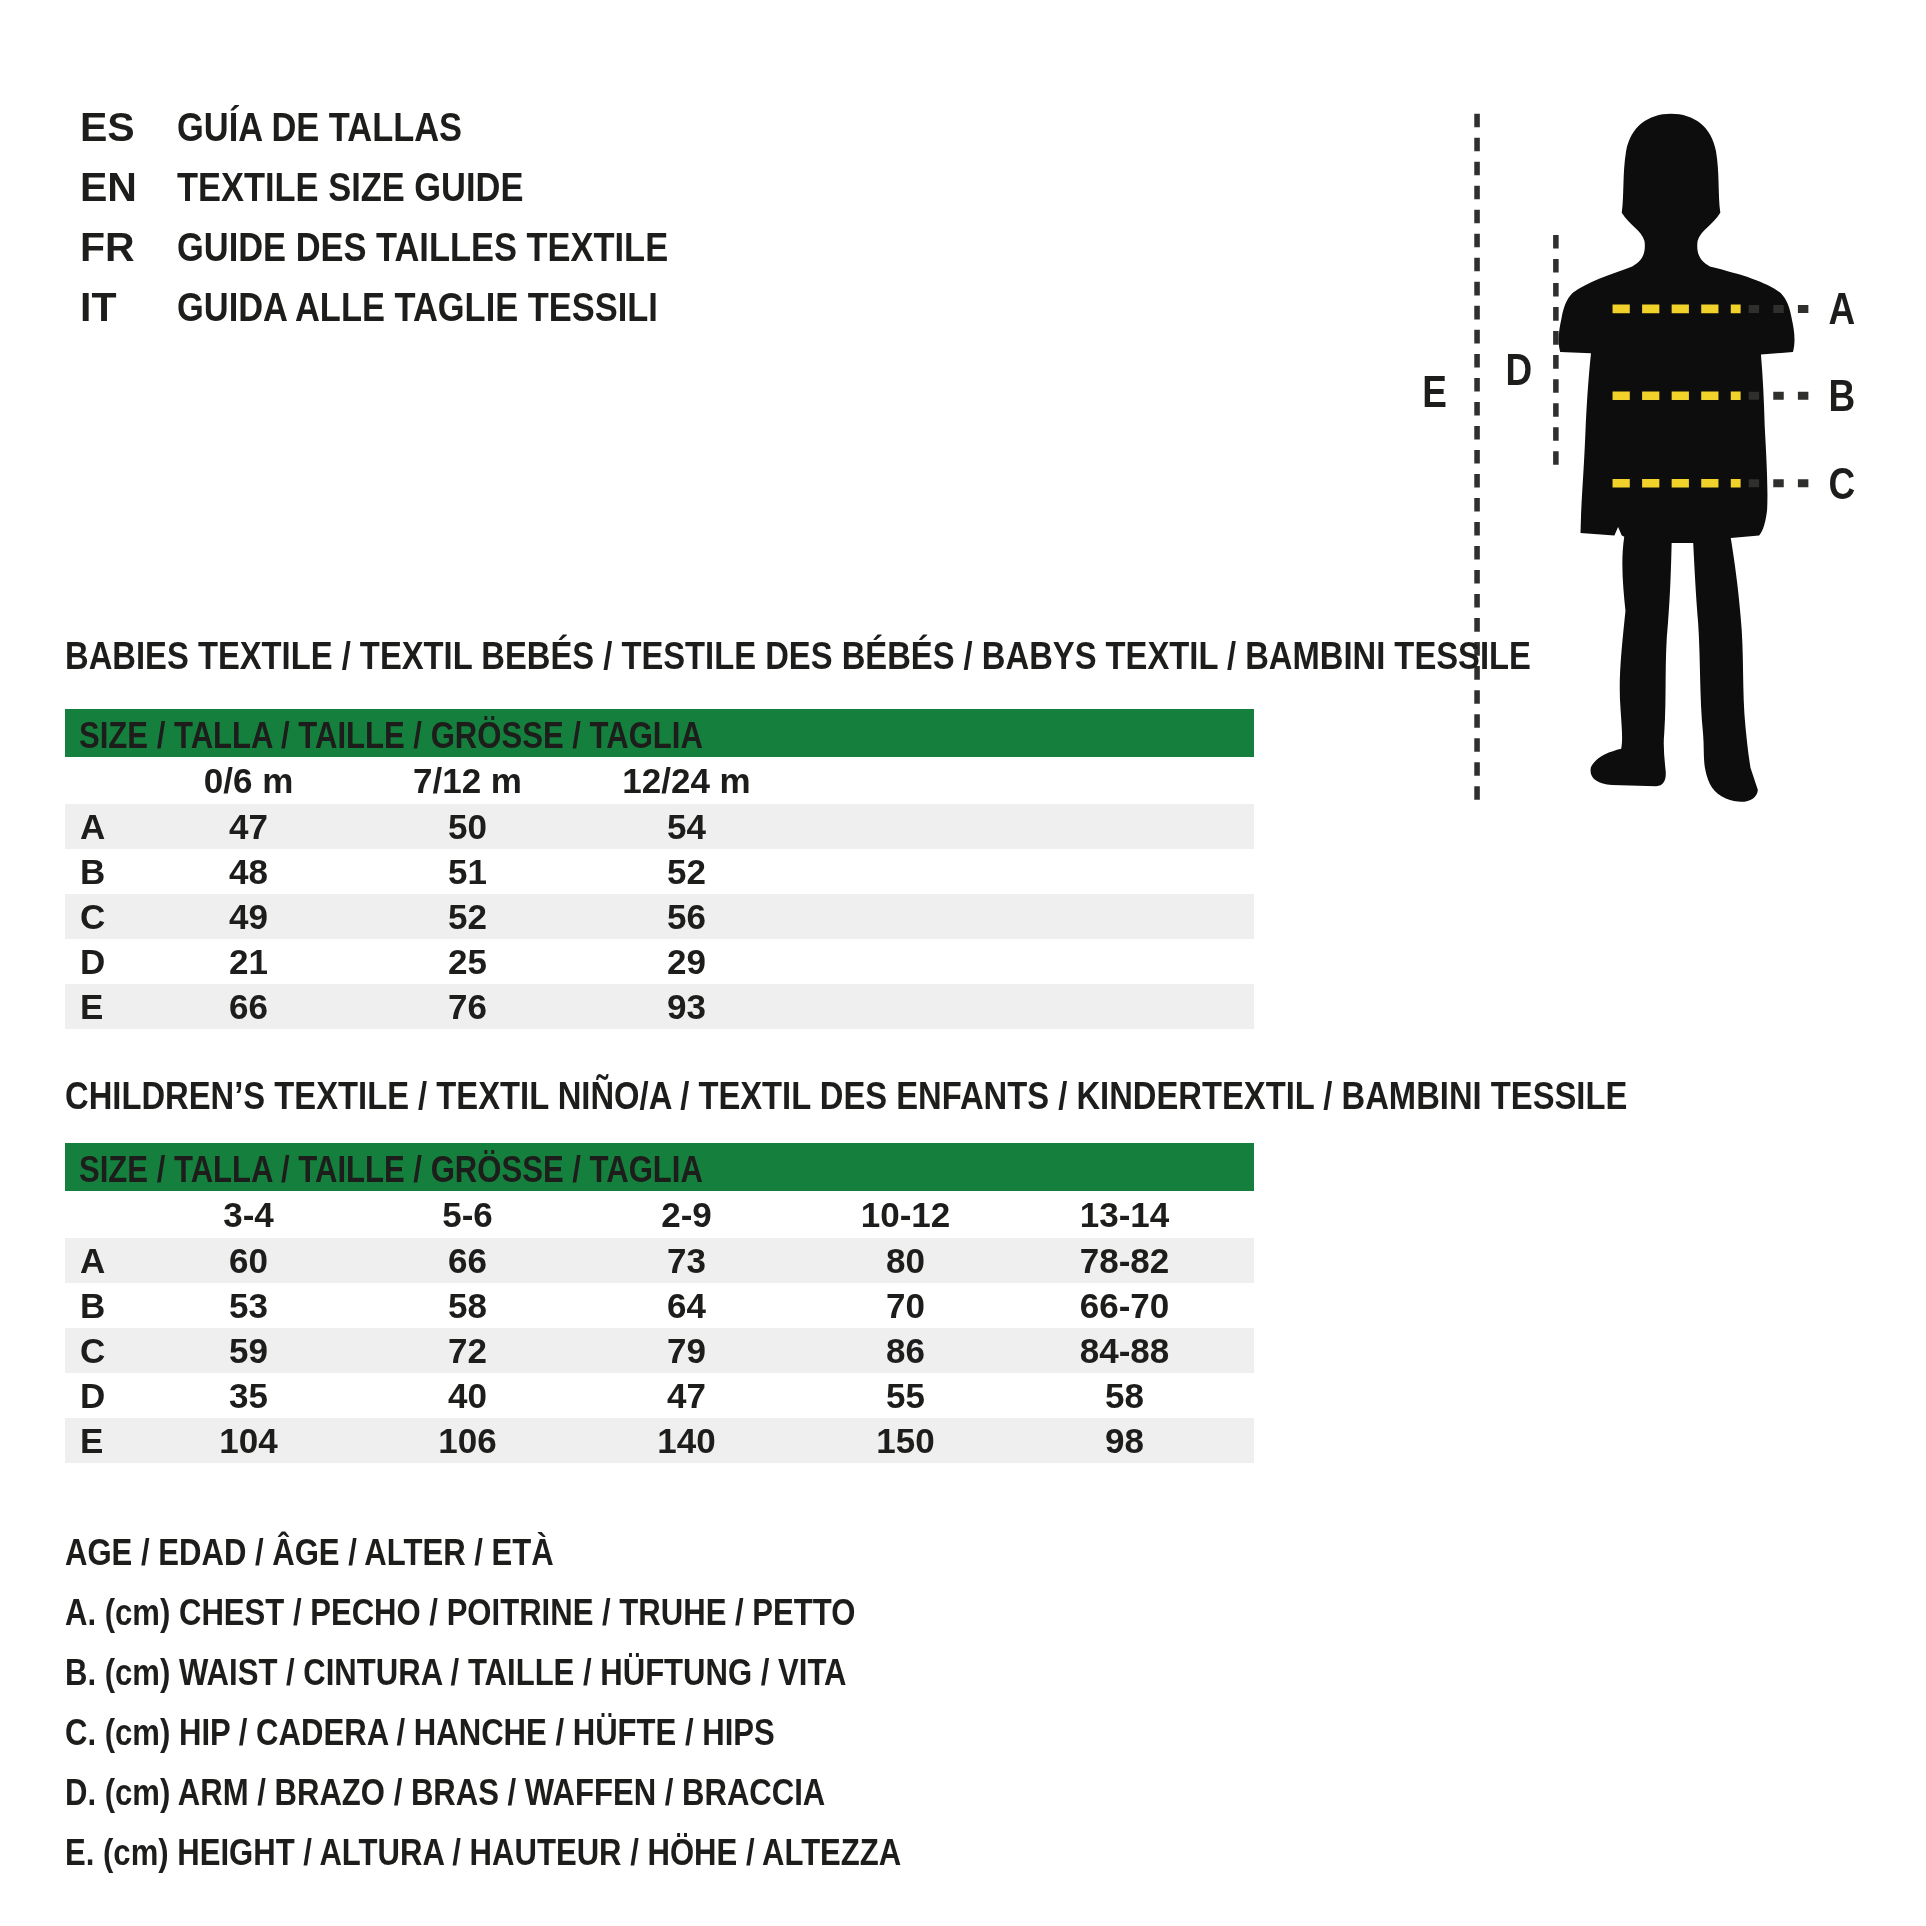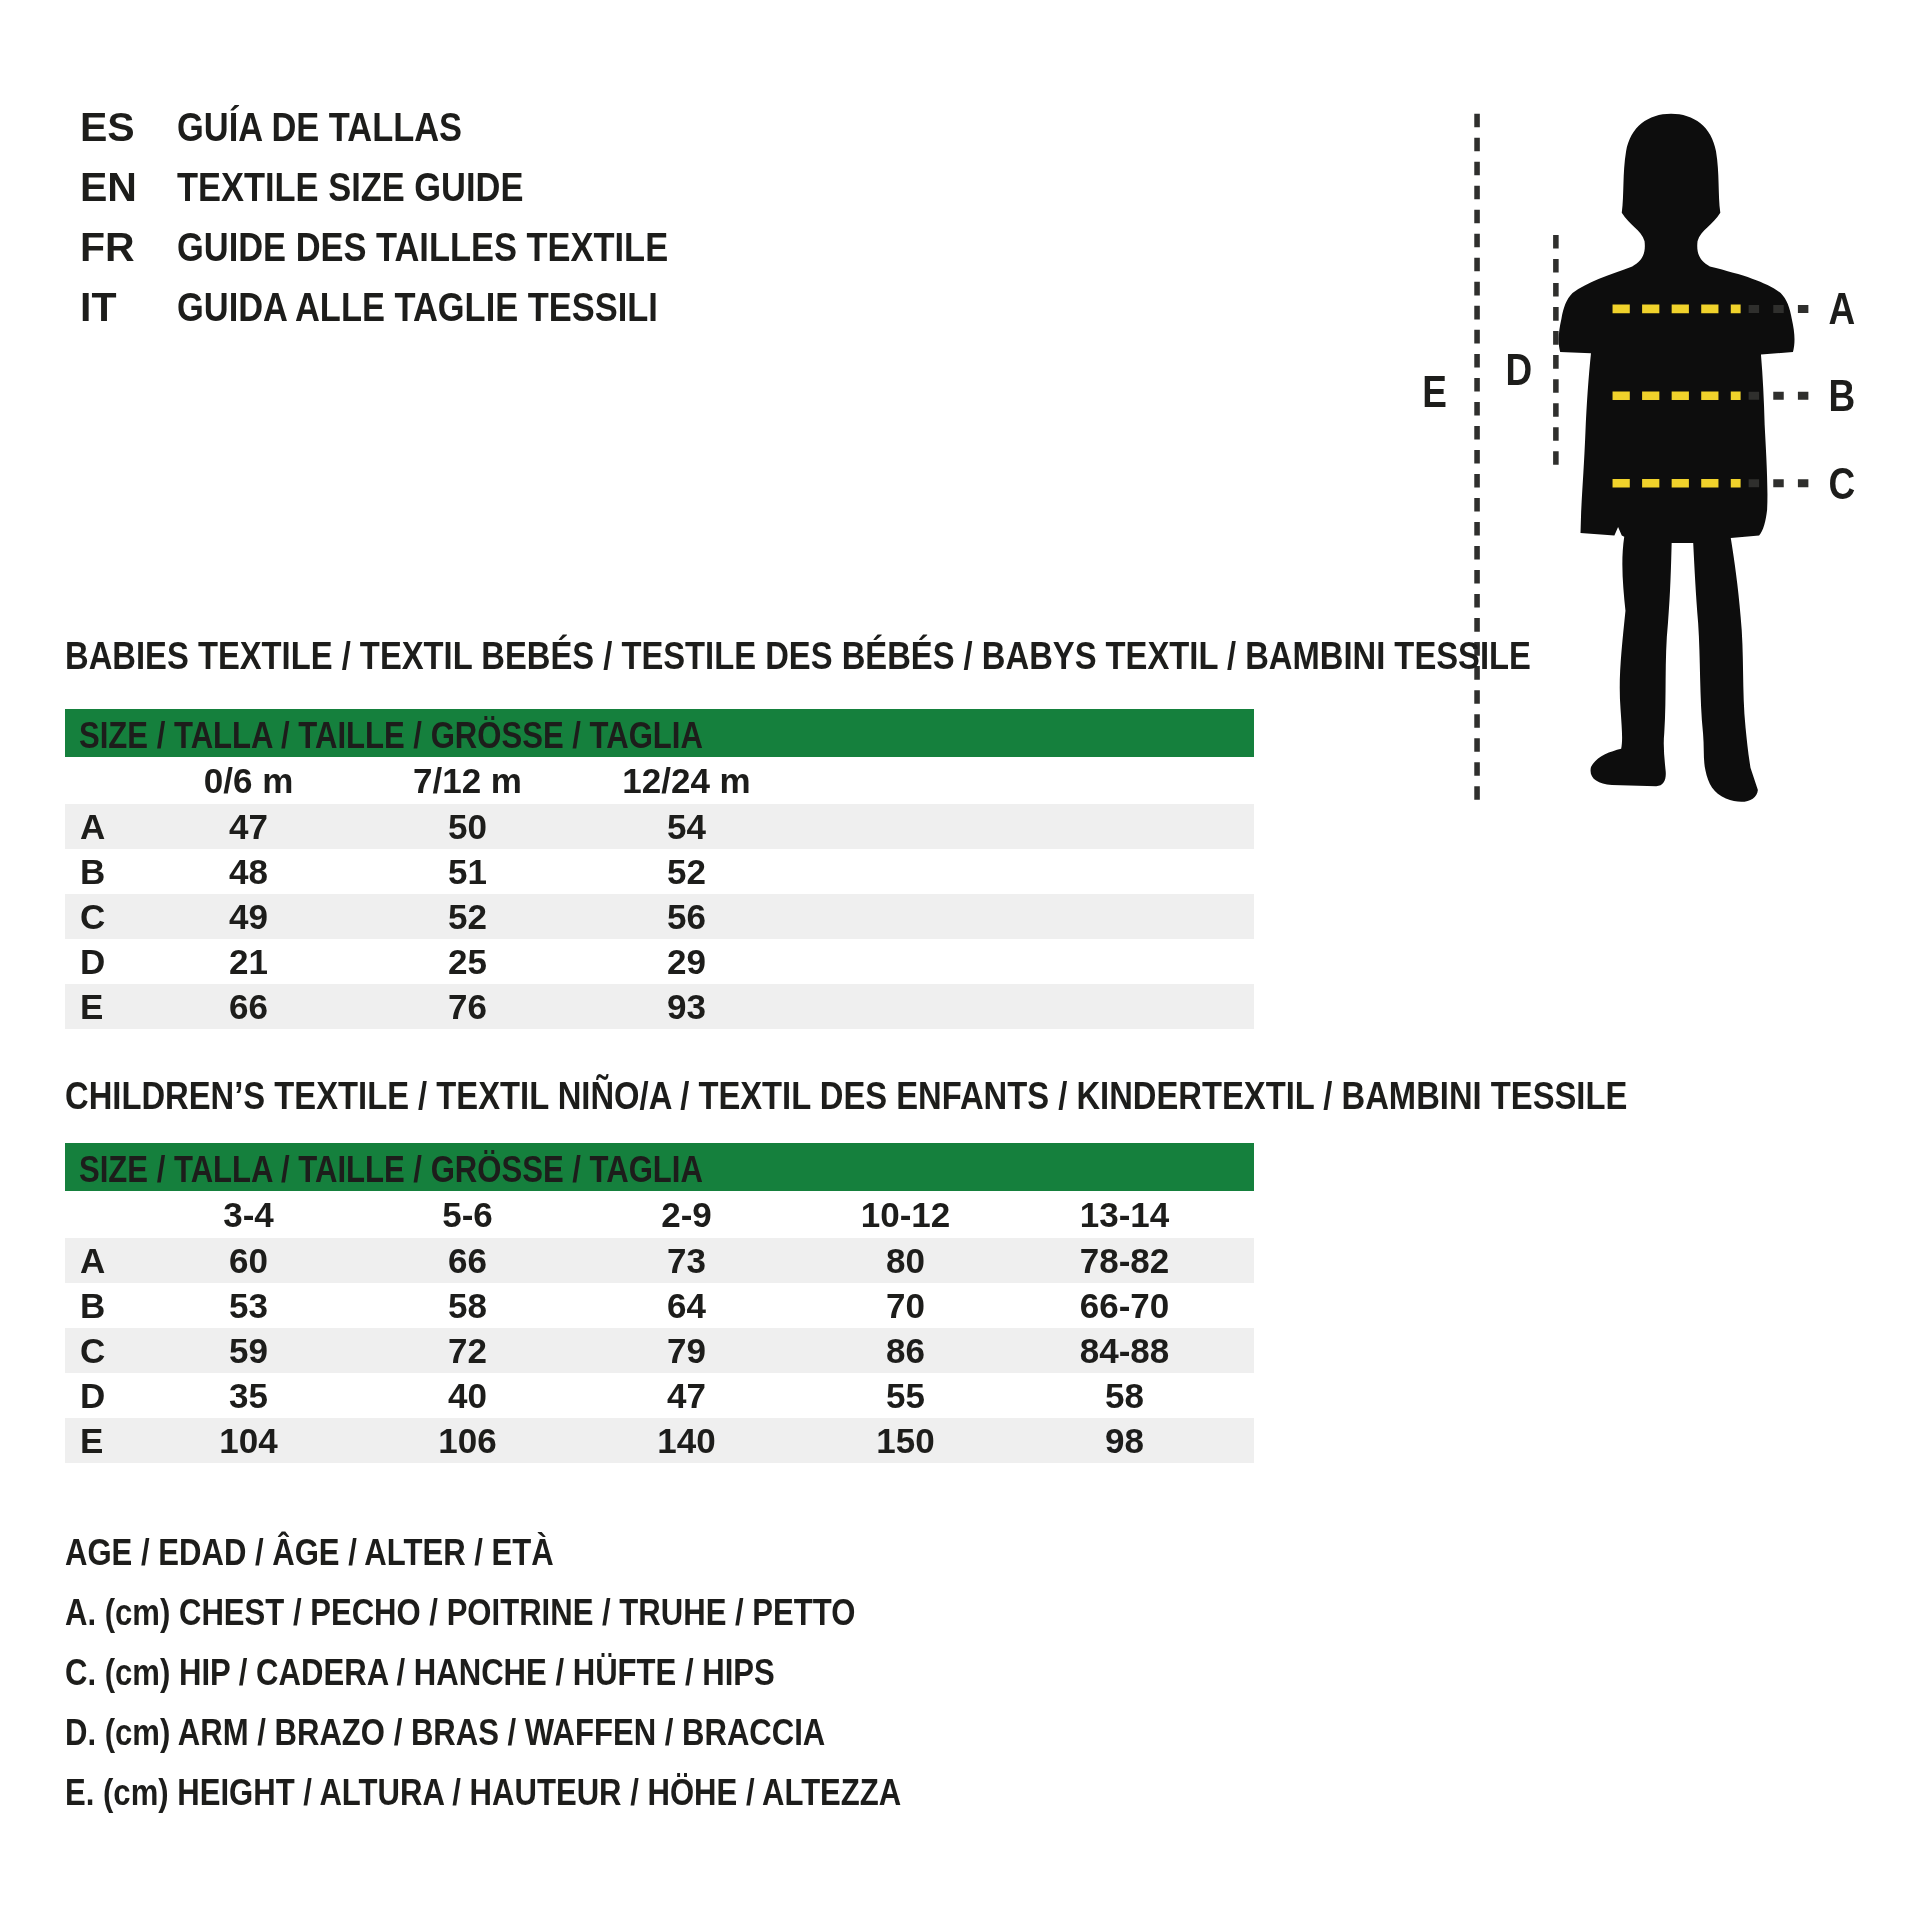--- a/index.html
+++ b/index.html
@@ -248,20 +248,23 @@
 </div>
 
 <div class="legend">
   <div class="legend-line">
       <span class="cx">AGE / EDAD / ÂGE / ALTER / ETÀ</span>
     </div>
   <div class="legend-line">
       <span class="cx">A. (cm) CHEST / PECHO / POITRINE / TRUHE / PETTO</span>
     </div>
   <div class="legend-line">
+      <span class="cx">B. (cm) WAIST / CINTURA / TAILLE / HÜFTUNG / VITA</span>
+    </div>
+  <div class="legend-line">
       <span class="cx">C. (cm) HIP / CADERA / HANCHE / HÜFTE / HIPS</span>
     </div>
   <div class="legend-line">
       <span class="cx">D. (cm) ARM / BRAZO / BRAS / WAFFEN / BRACCIA</span>
     </div>
   <div class="legend-line">
       <span class="cx">E. (cm) HEIGHT / ALTURA / HAUTEUR / HÖHE / ALTEZZA</span>
     </div>
 </div>
 

